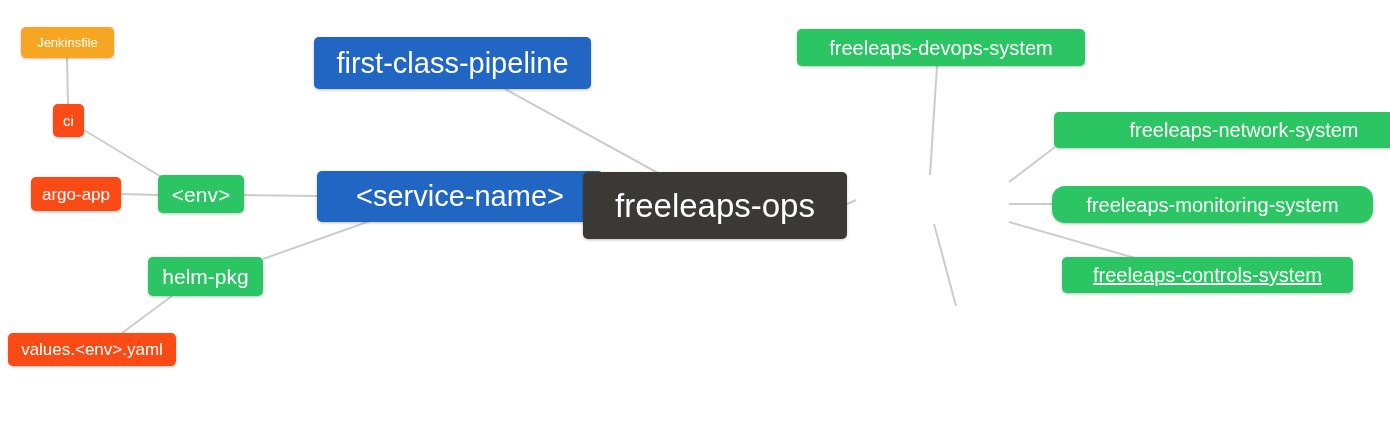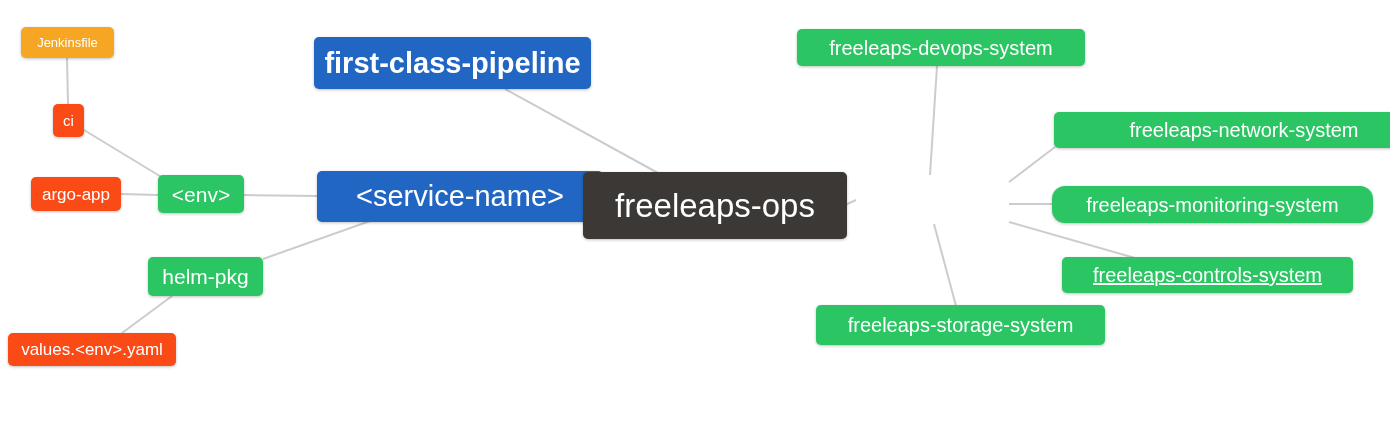--- a/index.html
+++ b/index.html
@@ -71,30 +71,29 @@
   <div class="node red" style="left:53px;   top:104px; width:31px;  height:33px; font-size:15px;">ci</div>
 
   <div class="node red" style="left:31px;   top:177px; width:90px;  height:34px; font-size:17px;">argo-app</div>
 
   <div class="node green" style="left:158px;  top:175px; width:86px;  height:38px; font-size:21px;">&lt;env&gt;</div>
 
   <div class="node green" style="left:148px;  top:257px; width:115px; height:39px; font-size:21px;">helm-pkg</div>
 
   <div class="node red" style="left:8px;    top:333px; width:168px; height:33px; font-size:17px;">values.&lt;env&gt;.yaml</div>
 
-  <div class="node blue" style="left:314px;  top:37px;  width:277px; height:52px; font-size:29px;font-weight:bold;">first-class-pipeline</div>
+  <div class="node blue" style="left:314px;  top:37px;  width:277px; height:52px; font-size:29px;">first-class-pipeline</div>
 
   <div class="node blue" style="left:317px;  top:171px; width:286px; height:51px; font-size:29px;">&lt;service-name&gt;</div>
 
   <div class="node dark" style="left:583px;  top:172px; width:264px; height:67px; font-size:33px;">freeleaps-ops</div>
 
 
   <div class="node green" style="left:797px;  top:29px;  width:288px; height:37px; font-size:20px;">freeleaps-devops-system</div>
 
   <div class="node green" style="left:1054px; top:112px; width:344px; height:36px; font-size:20px;padding-left:36px;">freeleaps-network-system</div>
 
   <div class="node green" style="left:1052px; top:186px; width:321px; height:37px; font-size:20px;border-radius:13px;">freeleaps-monitoring-system</div>
 
   <div class="node green" style="left:1062px; top:257px; width:291px; height:36px; font-size:20px;text-decoration:underline;">freeleaps-controls-system</div>
 
-  <div class="node green" style="left:816px;  top:305px; width:289px; height:40px; font-size:20px;">freeleaps-storage-system</div>
 
 </div>
 
 </body></html>

